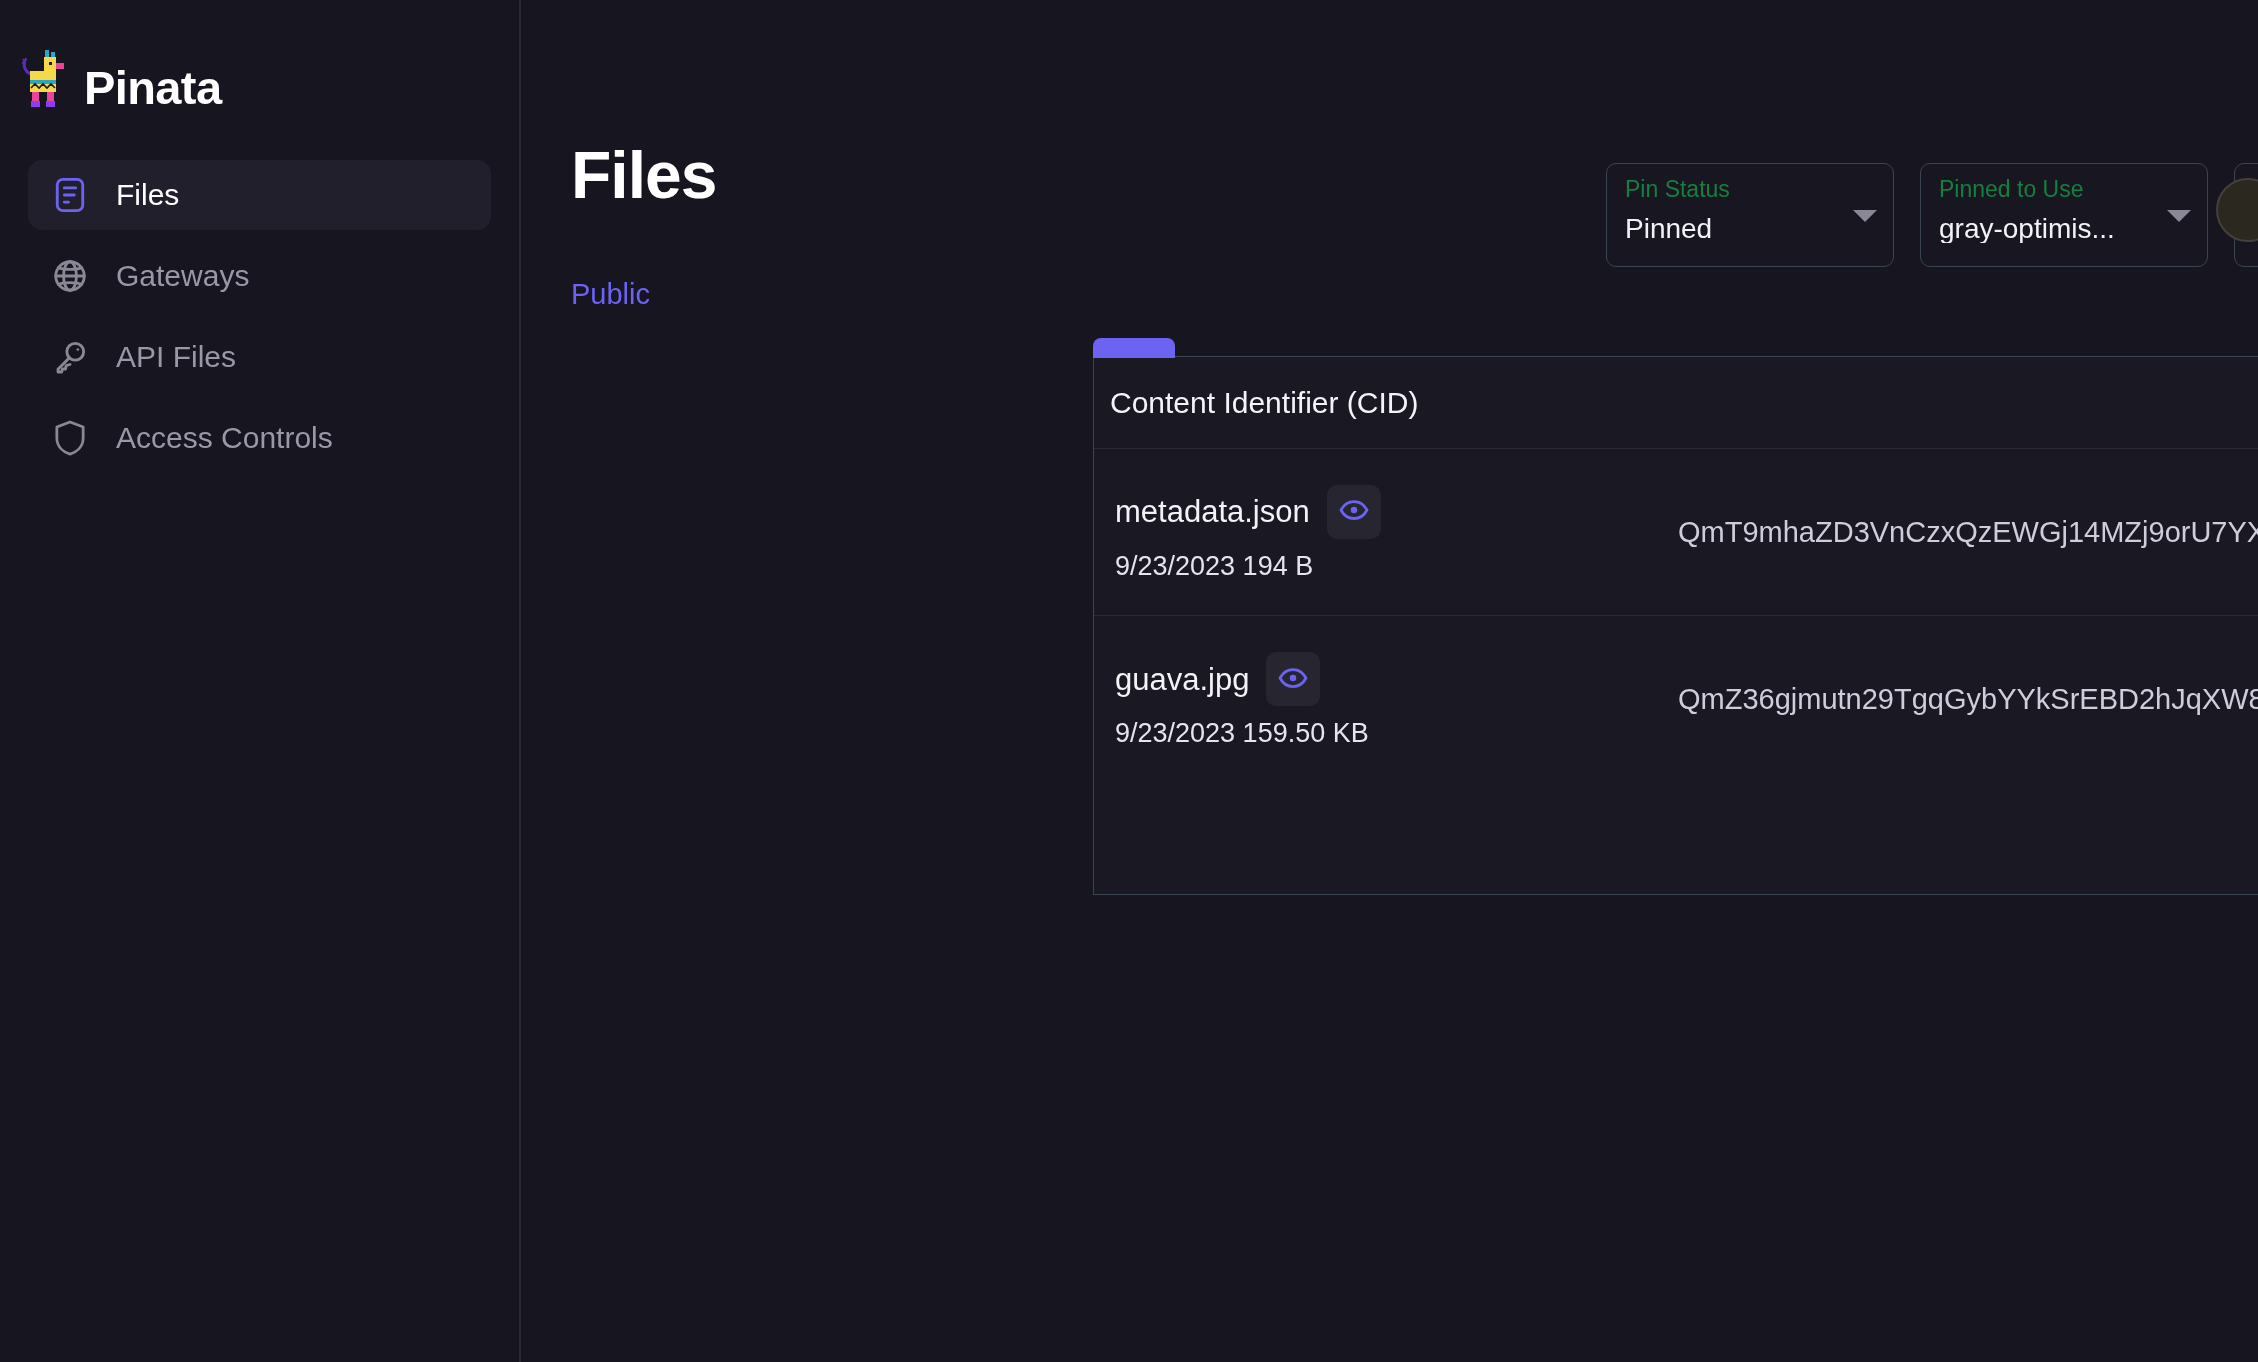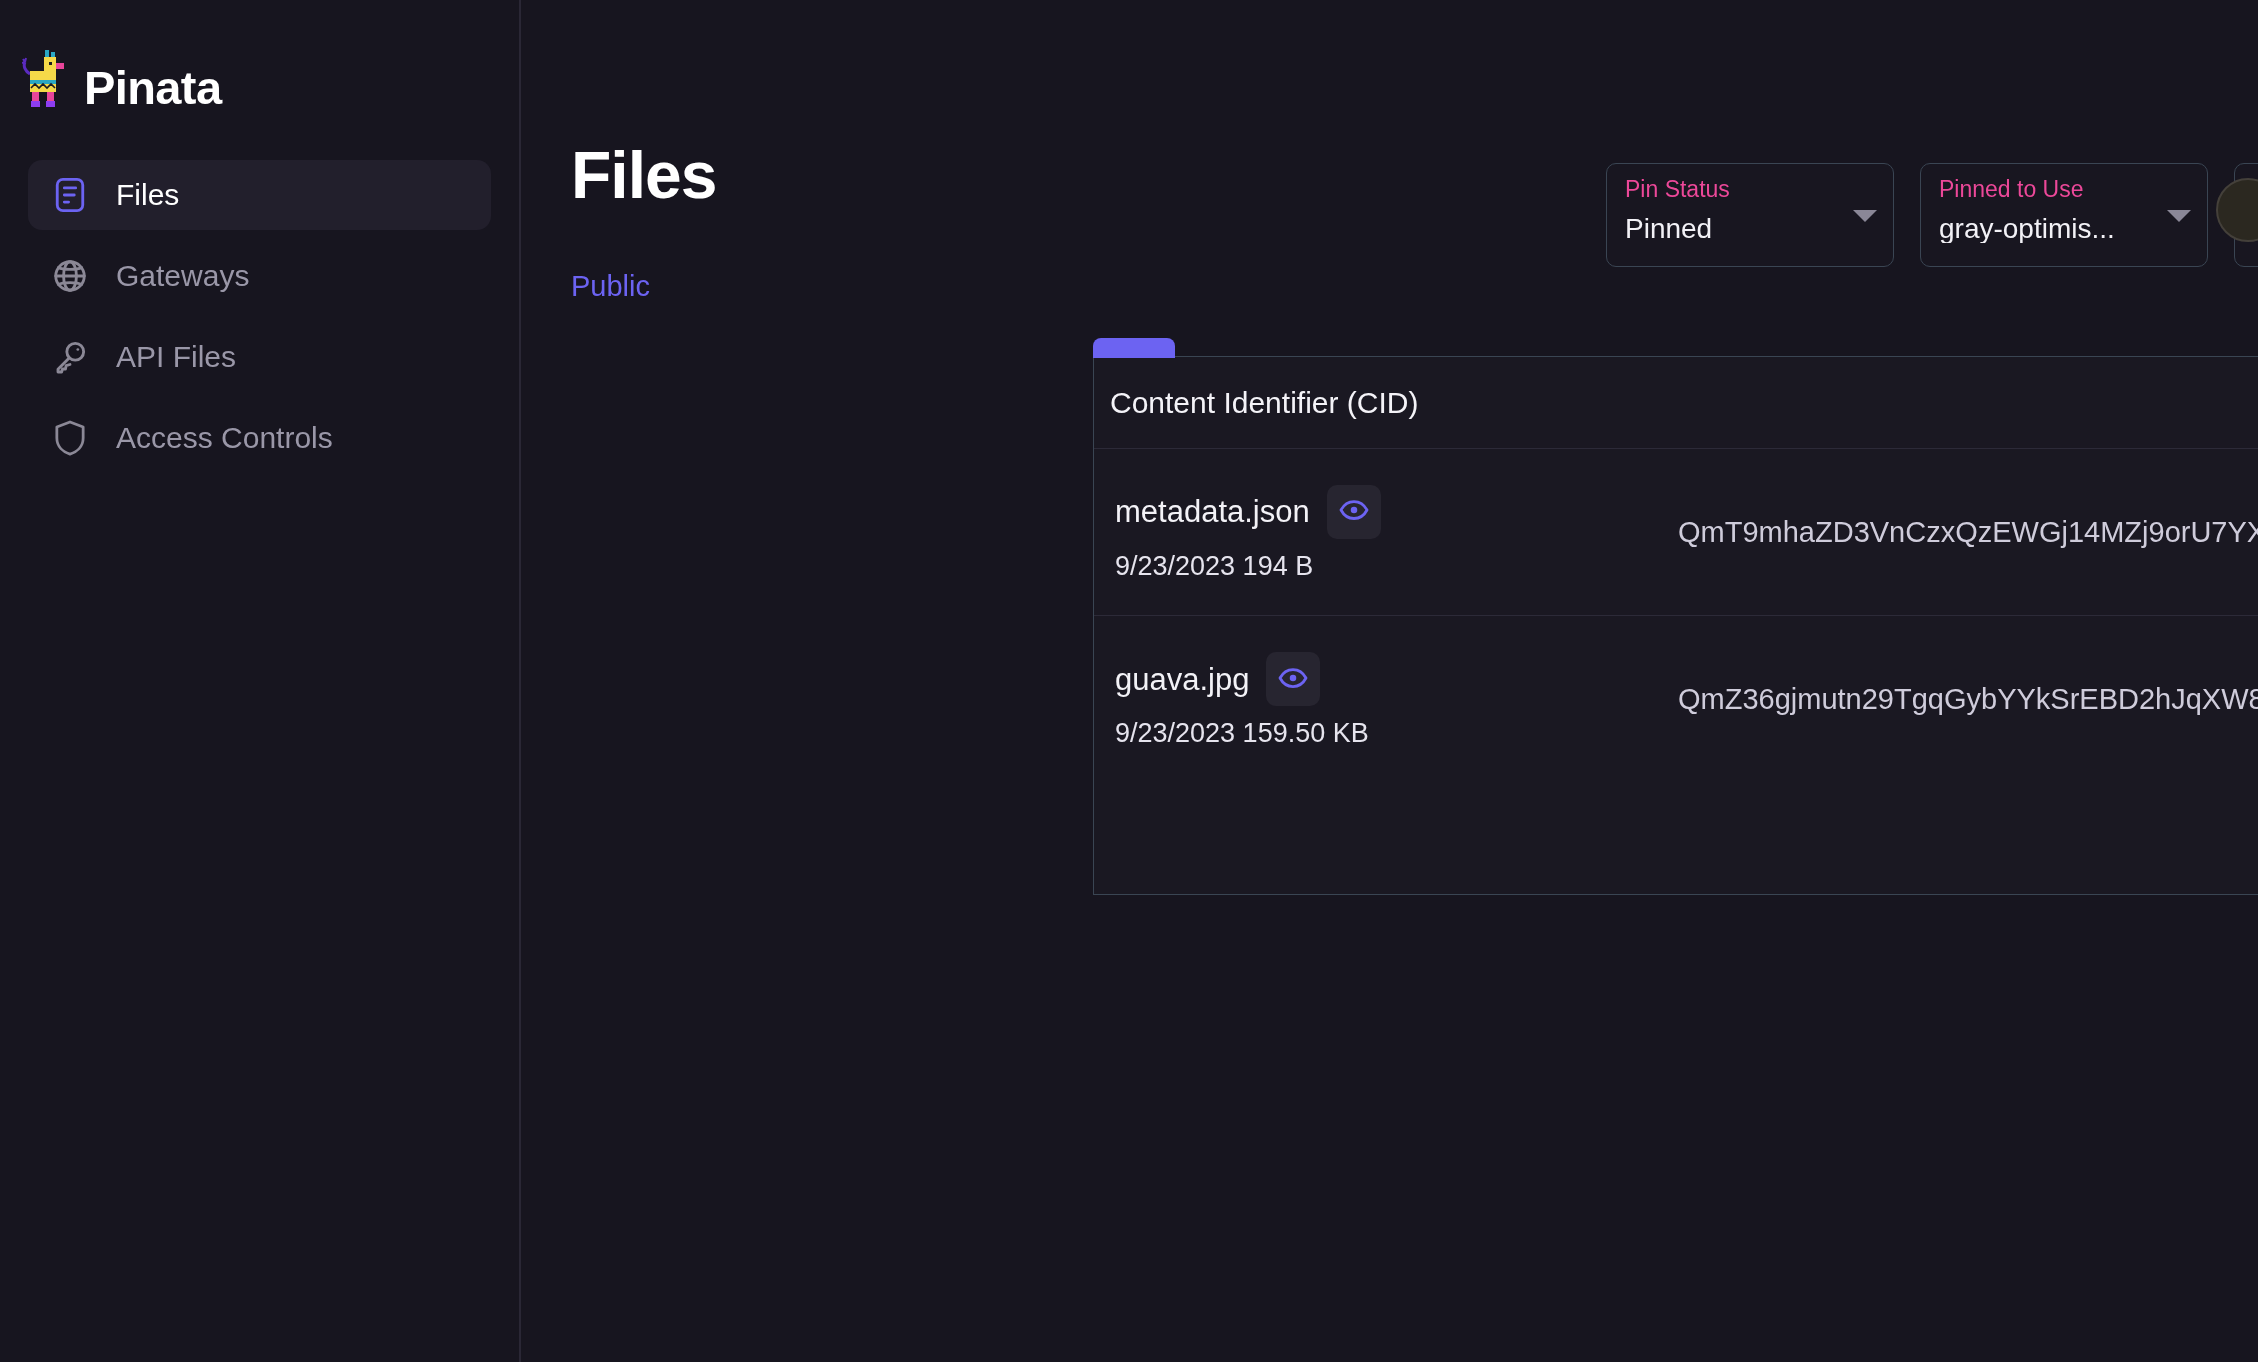--- a/index.html
+++ b/index.html
@@ -134,21 +134,21 @@
     border: 1.5px solid #3a4553;
     border-radius: 10px;
     background: #19172190;
     padding: 14px 18px 0 18px;
     cursor: pointer;
     flex: 0 0 auto;
   }
   .select-box.partial { width: 150px; }
   .select-label {
     font-size: 23px;
-    color: #ec4899;
+    color: #15803d;
     line-height: 1;
     white-space: nowrap;
   }
   .select-value {
     margin-top: 14px;
     font-size: 28px;
     color: #f2f1f6;
     line-height: 1;
     white-space: nowrap;
     overflow: hidden;
@@ -171,21 +171,21 @@
     height: 64px;
     border-radius: 50%;
     background: #2b2820;
     border: 2px solid #44403a;
   }
 
   
   .tabs {
     position: absolute;
     left: 50px;
-    top: 272px;
+    top: 280px;
     display: flex;
     align-items: flex-end;
     gap: 34px;
   }
   .tab {
     font-size: 29px;
     color: #6c63f2;
     line-height: 1;
     cursor: pointer;
     white-space: nowrap;

